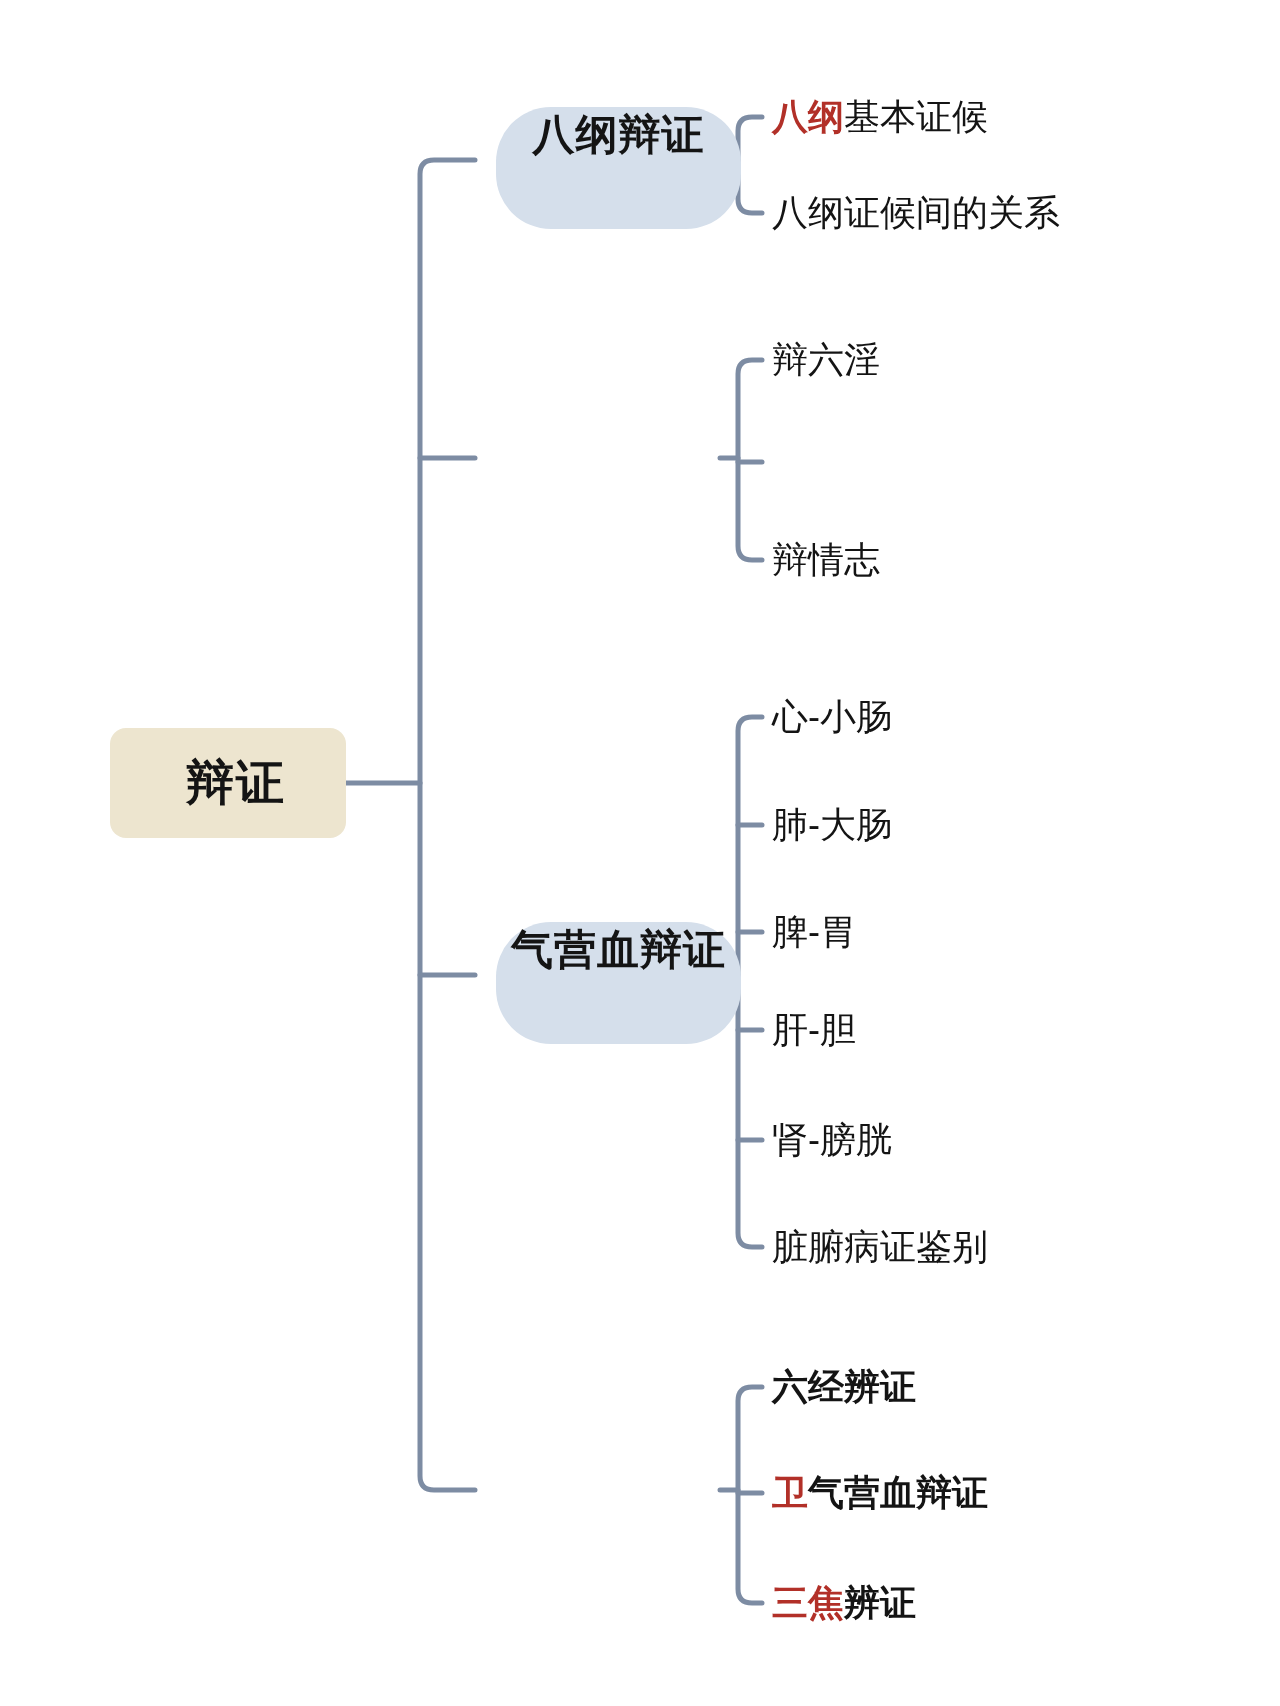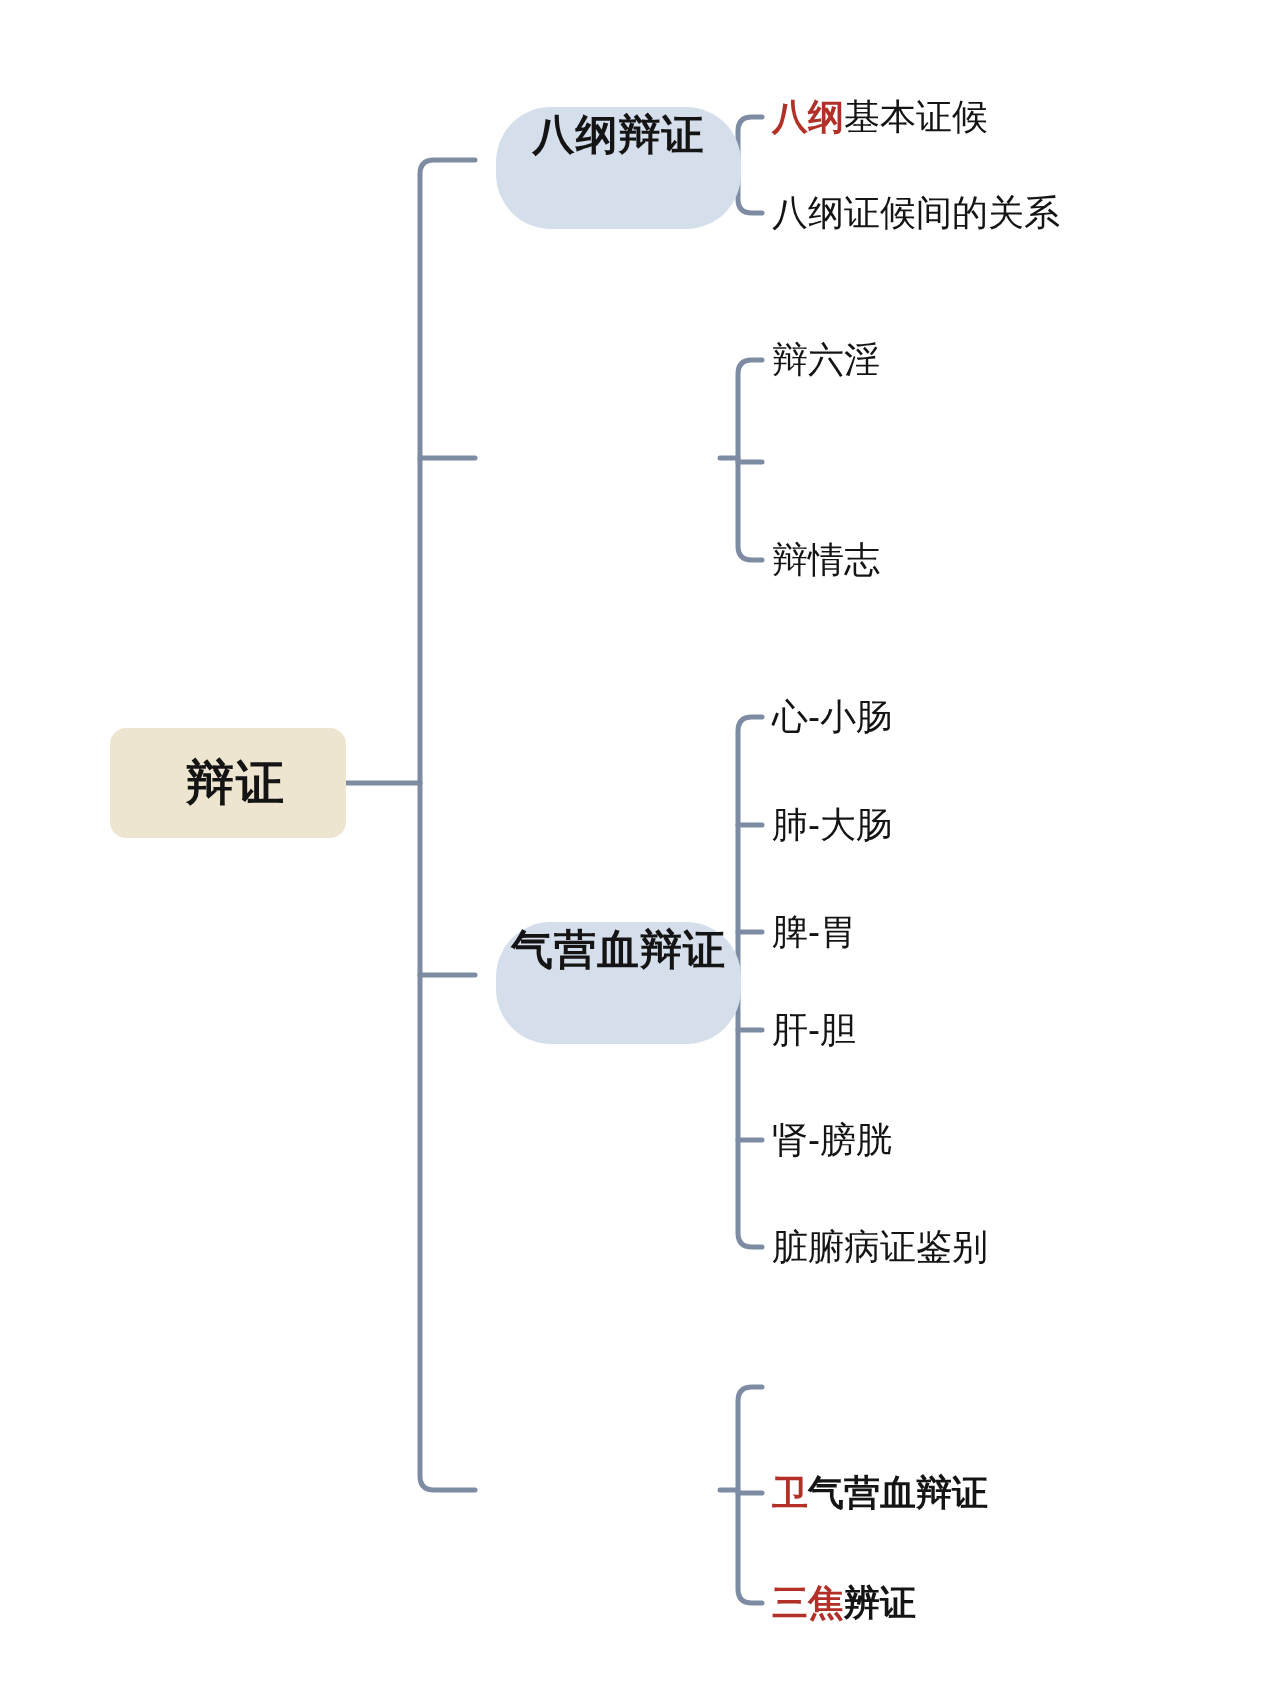--- a/index.html
+++ b/index.html
@@ -108,20 +108,23 @@
   <div class="leaf" style="top:999px">
     <span class="red"></span><span>肝-胆</span>
   </div>
   <div class="leaf" style="top:1109px">
     <span class="red"></span><span>肾-膀胱</span>
   </div>
   <div class="leaf" style="top:1216px">
     <span class="red"></span><span>脏腑病证鉴别</span>
   </div>
 
+  <div class="leaf bold" style="top:1356px">
+    <span class="red"></span><span>六经辨证</span>
+  </div>
   <div class="leaf bold" style="top:1462px">
     <span class="red">卫</span><span>气营血辩证</span>
   </div>
   <div class="leaf bold" style="top:1572px">
     <span class="red">三焦</span><span>辨证</span>
   </div>
 
 </div>
 
 </body></html>

